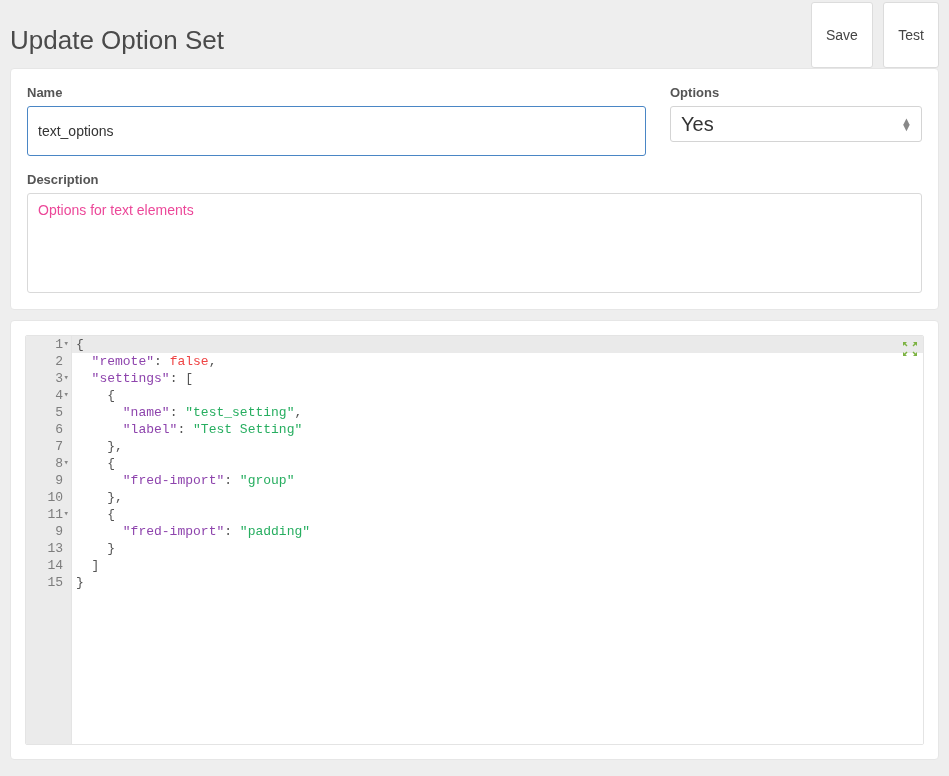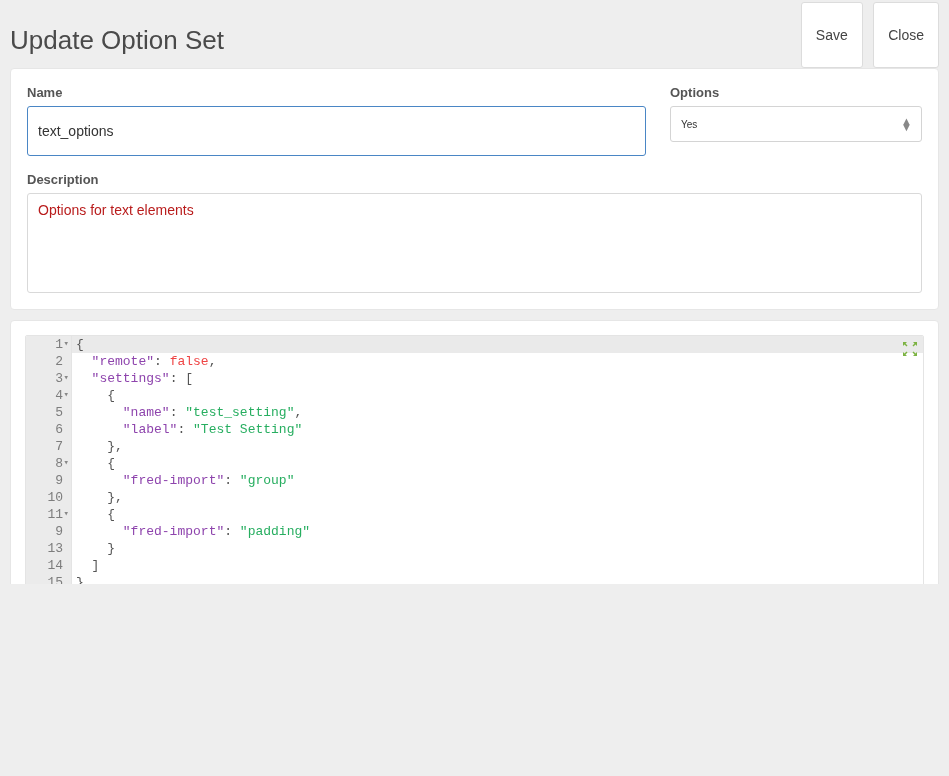--- a/index.html
+++ b/index.html
@@ -3,21 +3,21 @@
 <meta charset="utf-8">
 <style>
   * { box-sizing: border-box; }
   html, body {
     margin: 0; padding: 0;
     width: 949px; height: 776px;
     background: #eeeeee;
     font-family: -apple-system, BlinkMacSystemFont, "Segoe UI", Helvetica, Arial, sans-serif;
     color: #333;
   }
-  .page { width: 949px; height: 584px; overflow: hidden; }
+  .page { width: 949px; height: 776px; overflow: hidden; }
   .header {
     display: flex; align-items: center; justify-content: space-between;
     padding: 12px 10px 0 10px;
     height: 58px;
   }
   .title {
     font-size: 26px;
     font-weight: 400;
     color: #4a4a4a;
     margin: 10px 0 0 0;
@@ -52,41 +52,41 @@
     height: 36px;
     outline: none;
     color: #333;
     background: #fff;
   }
   .select-wrap { position: relative; }
   .select-input {
     border: 1px solid #d4d4d4;
     border-radius: 3px;
     padding: 8px 10px;
-    font-size: 10px;
+    font-size: 20px;
     height: 36px;
     background: #fff;
     color: #333;
     display: flex; align-items: center;
   }
   .sort-icon {
     position: absolute; right: 10px; top: 50%; transform: translateY(-50%);
     color: #888; font-size: 11px; line-height: 6px;
     display: flex; flex-direction: column; gap: 0;
   }
   .desc-field { margin-top: 16px; }
   .textarea {
     border: 1px solid #d9d9d9;
     border-radius: 3px;
     padding: 8px 10px;
     font-size: 14px;
     height: 100px;
     resize: none;
     font-family: inherit;
-    color: #b91c1c;
+    color: #ec4899;
     background: #fff;
     outline: none;
   }
   .editor-card { padding: 14px; }
   .editor {
     position: relative;
     border: 1px solid #e4e4e4;
     border-radius: 2px;
     display: flex;
     font-family: Menlo, Consolas, "Courier New", monospace;
@@ -142,21 +142,21 @@
   .expand-icon svg { display:block; }
 </style>
 </head>
 <body>
 
 <div class="page">
   <div class="header">
     <h1 class="title">Update Option Set</h1>
     <div>
       <button class="btn">Save</button>
-      <button class="btn">Close</button>
+      <button class="btn">Test</button>
     </div>
   </div>
 
   <div class="card">
     <div class="fields-row">
       <div class="field name">
         <label class="label">Name</label>
         <input class="text-input" type="text" value="text_options" style="">
       </div>
       <div class="field complete">

